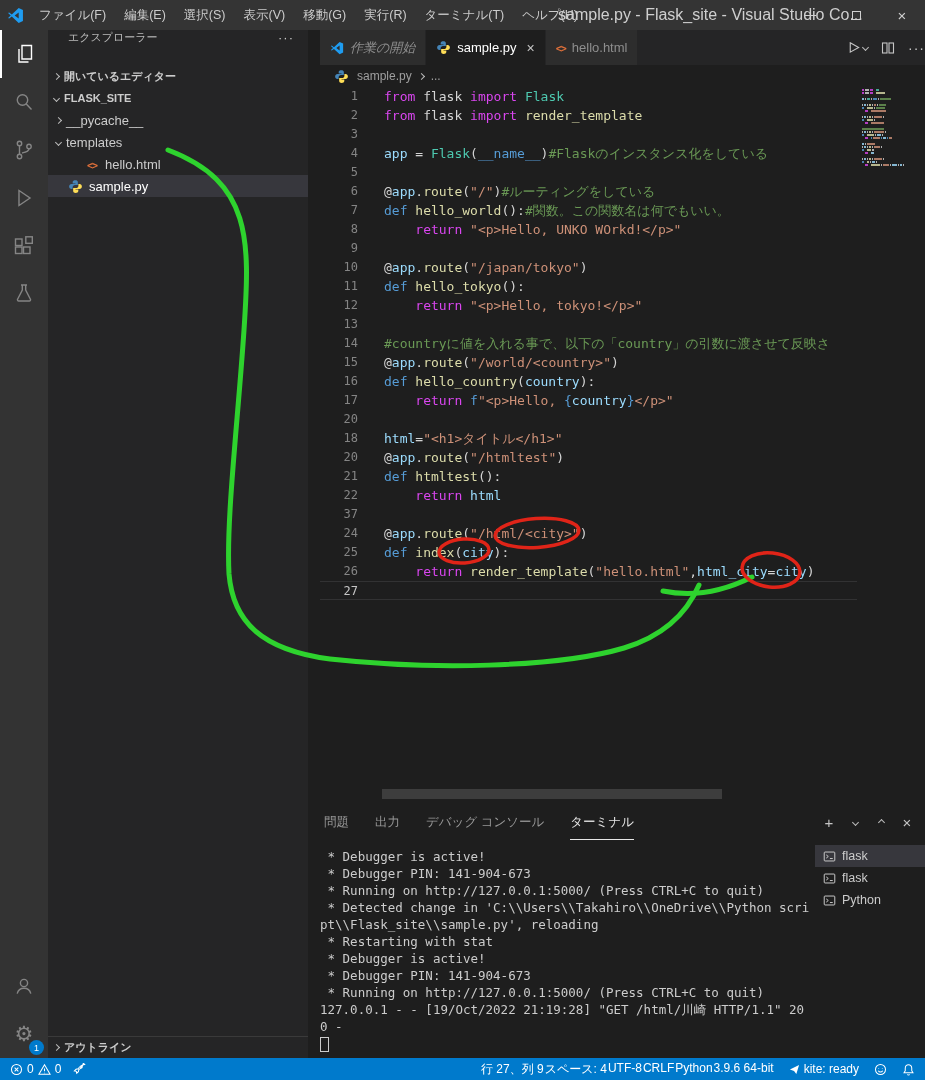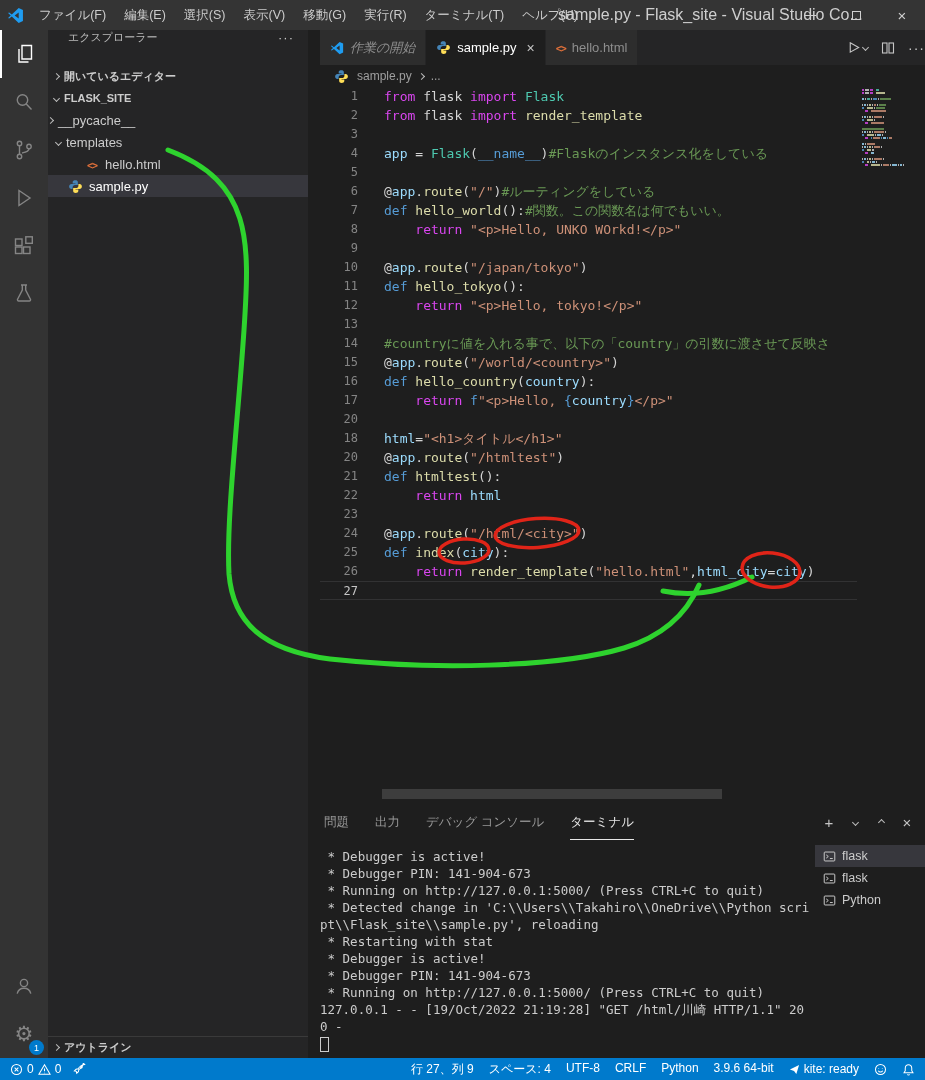--- a/index.html
+++ b/index.html
@@ -183,21 +183,21 @@
   </div>
   <div class="sb-section">
     <span class="chev chev-right"></span>
     <span>開いているエディター</span>
   </div>
   <div class="sb-section">
     <span class="chev chev-down"></span>
     <span>FLASK_SITE</span>
   </div>
   <div class="tree" id="file-tree">
-      <div class="tree-row" style="">
+      <div class="tree-row" style="padding-left: 8px;">
         <span class="chev chev-right"></span>
         <span class="tree-label">__pycache__</span>
       </div>
       <div class="tree-row" style="padding-left: 8px;">
         <span class="chev chev-down"></span>
         <span class="tree-label">templates</span>
       </div>
       <div class="tree-row" style="padding-left: 36px;">
         <span class="file-icon"><span class="html-glyph">&lt;&gt;</span></span>
         <span class="tree-label">hello.html</span>
@@ -287,21 +287,21 @@
       <div class="code-line"><span class="gutter">13</span><span class="code-text"></span></div>
       <div class="code-line"><span class="gutter">14</span><span class="code-text"><span class="tk-cm">#countryに値を入れる事で、以下の「country」の引数に渡させて反映さ</span></span></div>
       <div class="code-line"><span class="gutter">15</span><span class="code-text"><span class="tk-tx">@</span><span class="tk-vr">app</span><span class="tk-tx">.</span><span class="tk-fn">route</span><span class="tk-tx">(</span><span class="tk-st">"/world/&lt;country&gt;"</span><span class="tk-tx">)</span></span></div>
       <div class="code-line"><span class="gutter">16</span><span class="code-text"><span class="tk-bl">def</span><span class="tk-tx"> </span><span class="tk-fn">hello_country</span><span class="tk-tx">(</span><span class="tk-vr">country</span><span class="tk-tx">):</span></span></div>
       <div class="code-line"><span class="gutter">17</span><span class="code-text"><span class="tk-tx">    </span><span class="tk-kw">return</span><span class="tk-tx"> </span><span class="tk-bl">f</span><span class="tk-st">"&lt;p&gt;Hello, </span><span class="tk-bl">{</span><span class="tk-vr">country</span><span class="tk-bl">}</span><span class="tk-st">&lt;/p&gt;"</span></span></div>
       <div class="code-line"><span class="gutter">20</span><span class="code-text"></span></div>
       <div class="code-line"><span class="gutter">18</span><span class="code-text"><span class="tk-vr">html</span><span class="tk-tx">=</span><span class="tk-st">"&lt;h1&gt;タイトル&lt;/h1&gt;"</span></span></div>
       <div class="code-line"><span class="gutter">20</span><span class="code-text"><span class="tk-tx">@</span><span class="tk-vr">app</span><span class="tk-tx">.</span><span class="tk-fn">route</span><span class="tk-tx">(</span><span class="tk-st">"/htmltest"</span><span class="tk-tx">)</span></span></div>
       <div class="code-line"><span class="gutter">21</span><span class="code-text"><span class="tk-bl">def</span><span class="tk-tx"> </span><span class="tk-fn">htmltest</span><span class="tk-tx">():</span></span></div>
       <div class="code-line"><span class="gutter">22</span><span class="code-text"><span class="tk-tx">    </span><span class="tk-kw">return</span><span class="tk-tx"> </span><span class="tk-vr">html</span></span></div>
-      <div class="code-line"><span class="gutter">23</span><span class="code-text"></span></div>
+      <div class="code-line"><span class="gutter">37</span><span class="code-text"></span></div>
       <div class="code-line"><span class="gutter">24</span><span class="code-text"><span class="tk-tx">@</span><span class="tk-vr">app</span><span class="tk-tx">.</span><span class="tk-fn">route</span><span class="tk-tx">(</span><span class="tk-st">"/html/&lt;city&gt;"</span><span class="tk-tx">)</span></span></div>
       <div class="code-line"><span class="gutter">25</span><span class="code-text"><span class="tk-bl">def</span><span class="tk-tx"> </span><span class="tk-fn">index</span><span class="tk-tx">(</span><span class="tk-vr">city</span><span class="tk-tx">):</span></span></div>
       <div class="code-line"><span class="gutter">26</span><span class="code-text"><span class="tk-tx">    </span><span class="tk-kw">return</span><span class="tk-tx"> </span><span class="tk-fn">render_template</span><span class="tk-tx">(</span><span class="tk-st">"hello.html"</span><span class="tk-tx">,</span><span class="tk-vr">html_city</span><span class="tk-tx">=</span><span class="tk-vr">city</span><span class="tk-tx">)</span></span></div>
       <div class="code-line current"><span class="gutter">27</span><span class="code-text"></span></div>
     </div>
   <div class="minimap" id="minimap">
       <div class="mm-line">
         <span class="mm-seg tk-kw" style="width: 2.2px;"></span>
         <span class="mm-seg tk-tx" style="width: 3.85px;"></span>
         <span class="mm-seg tk-kw" style="width: 3.3px;"></span>
@@ -543,21 +543,21 @@
       <span>0</span>
     </span>
     <span class="sbgroup">
       <svg width="13" height="13" viewBox="0 0 14 14" fill="none" stroke="#fff" stroke-width="1.1">
           <path d="M12.5 1.5c-3 .4-5.5 2.2-7 4.8l-2.2.5L1.5 8.6l2.1.4.4 2.1 1.8-1.8.5-2.2c2.6-1.5 4.4-4 4.8-7z"></path>
           <circle cx="9" cy="4.6" r=".8"></circle>
         </svg>
     </span>
   </div>
   <div class="sb-right">
-    <span id="status-items" style="display:flex;gap:15px">
+    <span id="status-items" style="display:flex;gap:1px">
         <span class="sb-item">行 27、列 9</span>
         <span class="sb-item">スペース: 4</span>
         <span class="sb-item">UTF-8</span>
         <span class="sb-item">CRLF</span>
         <span class="sb-item">Python</span>
         <span class="sb-item">3.9.6 64-bit</span>
       </span>
     <span class="sbgroup">
       <svg width="11" height="11" viewBox="0 0 12 12" fill="#fff">
           <path d="M1 6L11 1 8 11 5.5 7.5z"></path>

